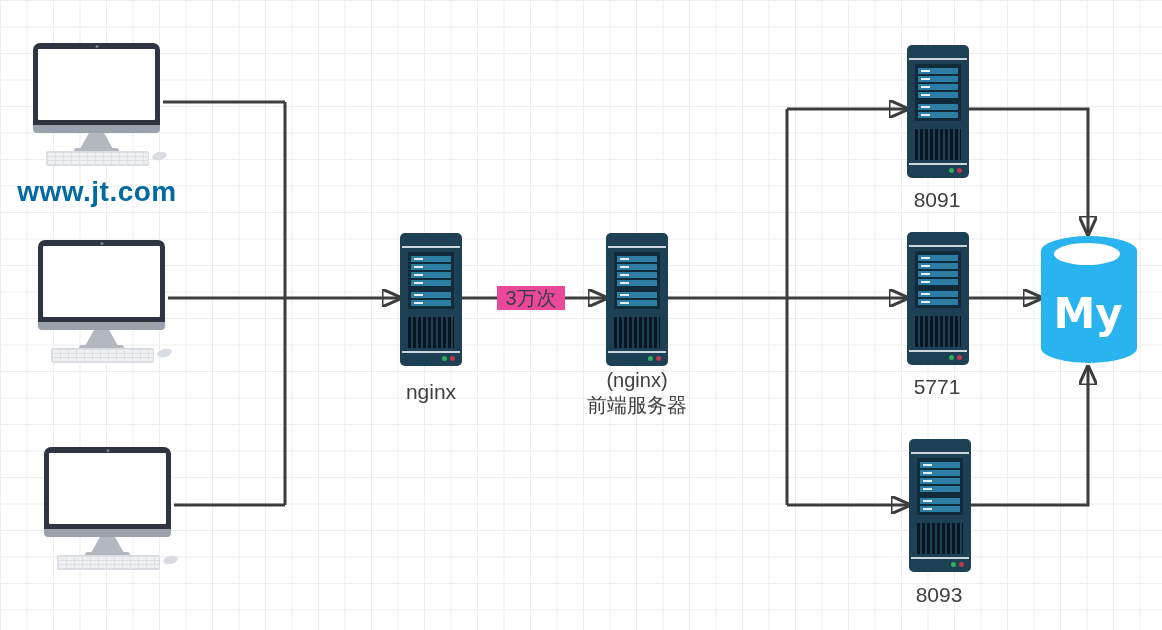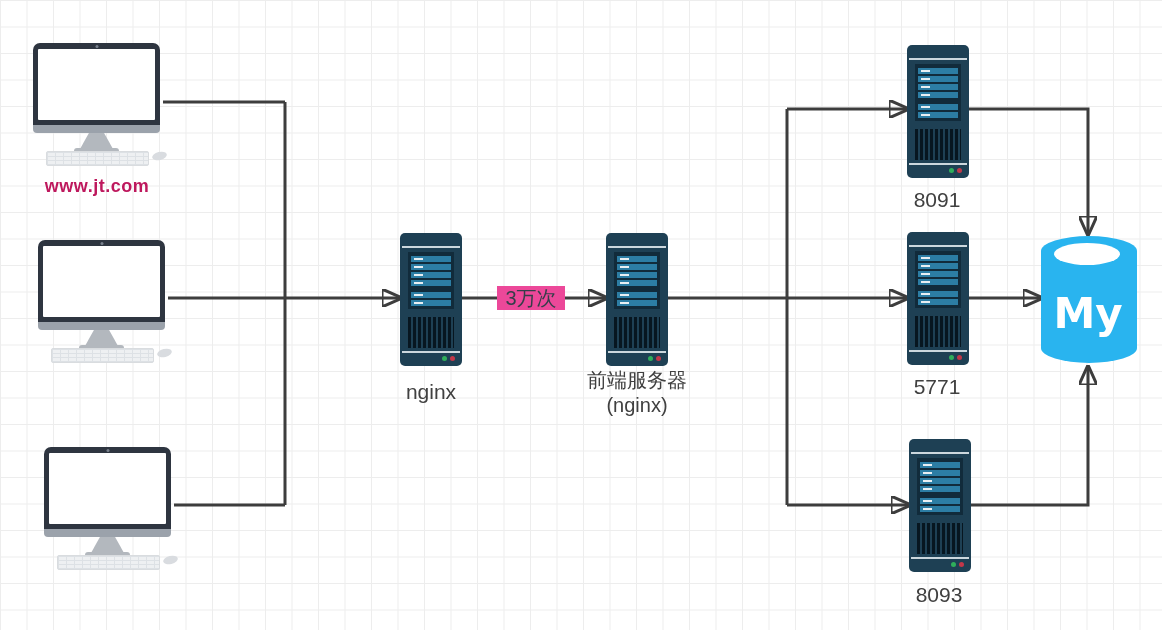--- a/index.html
+++ b/index.html
@@ -44,21 +44,21 @@
   .server .light.g{right:15px;background:#2fae5b;}
   .server .light.r{right:7px;background:#c23749;}
 
   
   .db{position:absolute;left:1041px;top:236px;width:96px;height:127px;}
 
   
   .lbl{position:absolute;text-align:center;color:#404040;font-size:21px;line-height:25px;}
   .lbl.cjk{font-size:20px;}
   .domain-lbl{position:absolute;left:16px;top:176px;width:162px;text-align:center;
-    color:#be185d;font-size:18px;font-weight:bold;letter-spacing:0.5px;}
+    color:#0369a1;font-size:28px;font-weight:bold;letter-spacing:0.5px;}
   .traffic-lbl{position:absolute;left:497px;top:286px;width:68px;text-align:center;
     background:#ec4899;color:#343e49;font-size:20px;line-height:24px;}
 </style>
 </head>
 <body>
 
 <svg id="wires" viewBox="0 0 1162 630">
   <defs>
     <marker id="ah" markerUnits="userSpaceOnUse" markerWidth="20" markerHeight="18" refX="18" refY="9" orient="auto">
       <path d="M0,0 L20,9 L0,18 Z" fill="#3d3d3d" stroke="none"></path>
@@ -200,19 +200,19 @@
   <text x="47" y="92" text-anchor="middle" fill="#ffffff" font-family="DejaVu Sans, sans-serif" font-size="42" font-weight="bold">My</text>
 </svg>
 
 <div class="domain-lbl">www.jt.com</div>
 
 <div class="traffic-lbl">3万次</div>
 
 <div class="lbl" style="left:371px;top:379px;width:120px">nginx</div>
 
 <div class="lbl cjk" style="left:556px;top:368px;width:162px">
+  <div>(nginx)</div>
   <div>前端服务器</div>
-  <div>(nginx)</div>
 </div>
 
 <div class="lbl" style="left:877px;top:187px;width:120px">8091</div>
 <div class="lbl" style="left:877px;top:374px;width:120px">5771</div>
 <div class="lbl" style="left:879px;top:582px;width:120px">8093</div>
 
 </body></html>

